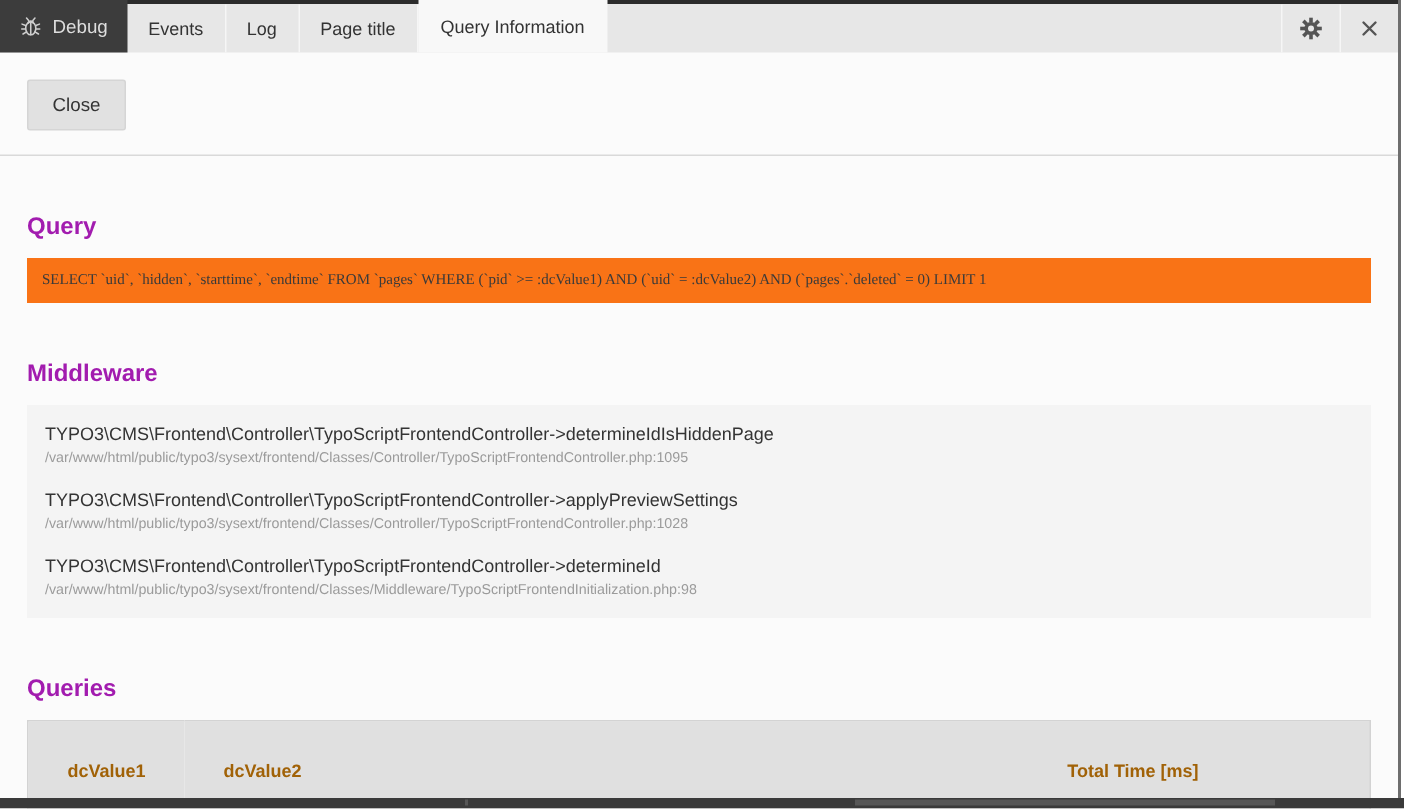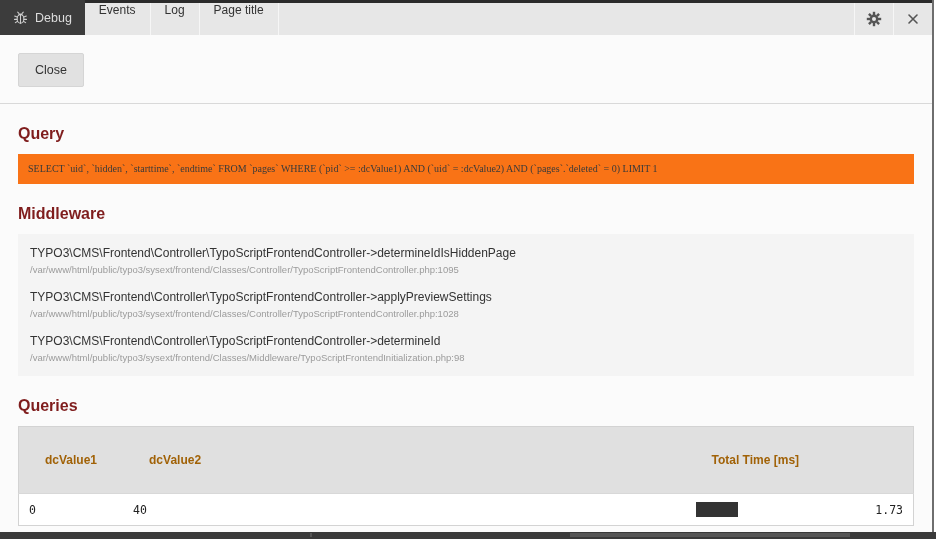--- a/index.html
+++ b/index.html
@@ -28,21 +28,21 @@
     background: #3c3c3c;
     color: #dedede;
     display: flex; align-items: center;
     gap: 7px;
     padding: 0 13px;
     font-size: 12.5px;
     cursor: pointer;
   }
   .tab {
     margin-top: 3px;
-    display: flex; align-items: flex-start;
+    display: flex; align-items: center;
     padding: 0 14px;
     font-size: 12px;
     color: #333;
     border-right: 1px solid #f6f6f6;
     cursor: pointer;
   }
   .tab:first-of-type { border-left: 1px solid #f6f6f6; }
   .tab.active {
     margin-top: 0;
     background: #f8f8f8;
@@ -68,22 +68,22 @@
     color: #333;
     font-family: "Liberation Sans", sans-serif;
     cursor: pointer;
   }
   hr.sep { border: none; border-top: 1px solid #d9d9d9; margin: 0; }
   
   .main { padding: 0 18px; }
   h2.section-heading {
     font-size: 16px;
     font-weight: bold;
-    color: #7f1d1d;
-    margin: 20px 0 11px;
+    color: #a21caf;
+    margin: 38px 0 11px;
     line-height: 19px;
   }
   .sql-box {
     background: #f97316;
     padding: 9px 10px;
     font-family: Liberation Serif, serif;
     font-size: 10px;
     line-height: 12px;
     color: #3a3a3a;
     white-space: nowrap;
@@ -145,20 +145,23 @@
       <span>Debug</span>
     </div>
     <div class="tab">
       <span>Events</span>
     </div>
     <div class="tab">
       <span>Log</span>
     </div>
     <div class="tab">
       <span>Page title</span>
+    </div>
+    <div class="tab active">
+      <span>Query Information</span>
     </div>
     <div class="topbar-spacer"></div>
     <div class="icon-btn">
       <span style="display:flex">
         <svg width="16" height="16" viewBox="0 0 16 16">
           <g fill="#555">
             <rect x="6.8" y="0.8" width="2.4" height="3.2"></rect>
             <rect x="6.8" y="12" width="2.4" height="3.2"></rect>
             <rect x="0.8" y="6.8" width="3.2" height="2.4"></rect>
             <rect x="12" y="6.8" width="3.2" height="2.4"></rect>

